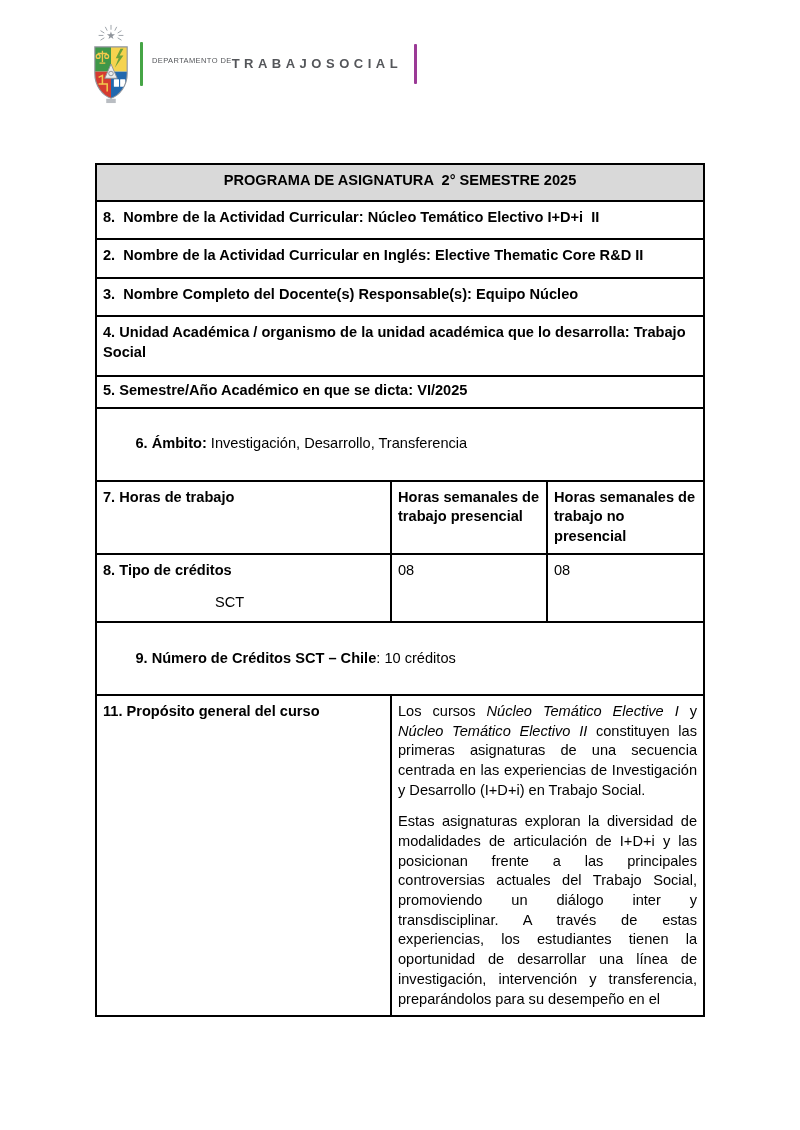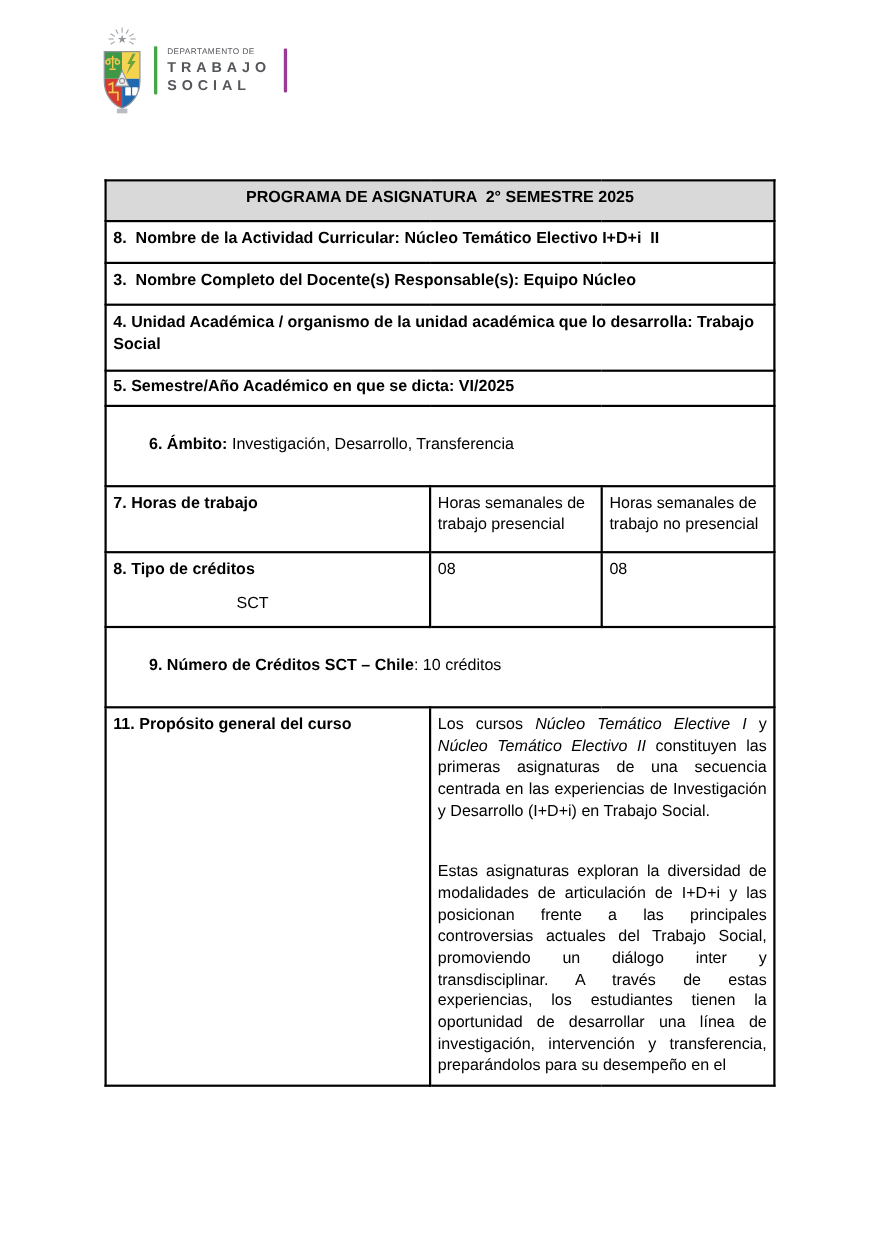--- a/index.html
+++ b/index.html
@@ -6,21 +6,21 @@
   .page{
     position:relative;width:800px;height:1130px;background:#ffffff;
     font-family:"Liberation Sans",sans-serif;color:#000;overflow:hidden;
   }
   
   .logo{position:absolute;left:88px;top:24px;display:flex;align-items:center;}
   .crest{width:46px;height:80px;display:block;}
   .vbar{width:3px;height:44px;border-radius:1px;}
   .vbar.green{background:#46a546;margin:0 9px 0 6px;}
   .vbar.purple{background:#9b3a96;margin:0 8px 0 12px;height:40px;}
-  .dept{display:flex;flex-direction:column;justify-content:space-between;color:#54565a;}
+  .dept{display:flex;flex-direction:row;justify-content:space-between;color:#54565a;}
   .dept .l1{font-size:7.5px;letter-spacing:.4px;margin-bottom:2px;}
   .dept .l2,.dept .l3{font-size:13px;letter-spacing:4.5px;line-height:1.25;font-weight:700;}
   .nucleos{display:flex;flex-direction:column;align-items:center;}
   .nucleos .word span{font-size:21px;font-weight:800;letter-spacing:.5px;}
   .nucleos .sub{margin-top:0px;}
   .nucleos .sub span{font-size:14px;font-weight:800;letter-spacing:1px;}
   
   table.doc{
     position:absolute;left:95px;top:163px;width:608px;
     border-collapse:collapse;table-layout:fixed;
@@ -30,29 +30,29 @@
     padding:6px 6px;font-size:14.6px;line-height:1.35;
     overflow:hidden;
   }
   td.hdr{
     background:#d9d9d9;text-align:center;vertical-align:middle;
     font-weight:bold;white-space:pre;padding:4px 6px;
   }
   .b{font-weight:bold;}
   .pre{white-space:pre;}
   td.wide-line{line-height:1.6;}
-  td.hours-col{font-size:14.3px;line-height:1.65;padding:5px 4px;}
+  td.hours-col{font-size:14.3px;line-height:1.65;padding:5px 4px;font-weight:bold;}
   td.center{text-align:left;margin-top:12px;}
   .sct{margin-top:12px;margin-left:112px;font-weight:normal;}
   .req{line-height:1.62;}
   .req .nowrap{white-space:nowrap;}
   td.purpose{
     text-align:justify;font-size:14.8px;line-height:1.34;padding:5px 7px;
   }
-  td.purpose .p2{margin-top:35px;}
+  td.purpose .p2{margin-top:12px;}
 </style>
 </head>
 <body>
 
 <div class="page">
 
   <div class="logo">
     <svg class="crest" viewBox="0 0 48 84">
       <g stroke="#9aa0a6" stroke-width="1">
         <line x1="24" y1="1" x2="24" y2="6"></line>
@@ -122,20 +122,23 @@
 
     <tbody>
         <tr style="height:37px">
       <td colspan="3" class="hdr">PROGRAMA DE ASIGNATURA  2° SEMESTRE 2025</td>
     </tr>
 
     <tr style="height:38px">
       <td colspan="3" class="b pre">8.  Nombre de la Actividad Curricular: Núcleo Temático Electivo I+D+i  II</td>
     </tr>
 
+    <tr style="height:39px">
+      <td colspan="3" class="b pre">2.  Nombre de la Actividad Curricular en Inglés: Elective Thematic Core R&amp;D II</td>
+    </tr>
 
     <tr style="height:38px">
       <td colspan="3" class="b pre">3.  Nombre Completo del Docente(s) Responsable(s): Equipo Núcleo</td>
     </tr>
 
     <tr style="height:60px">
       <td colspan="3" class="b wide-line">
         <div class="pre">4. Unidad Académica / organismo de la unidad académica que lo desarrolla: Trabajo</div>
         <div>Social</div>
       </td>

